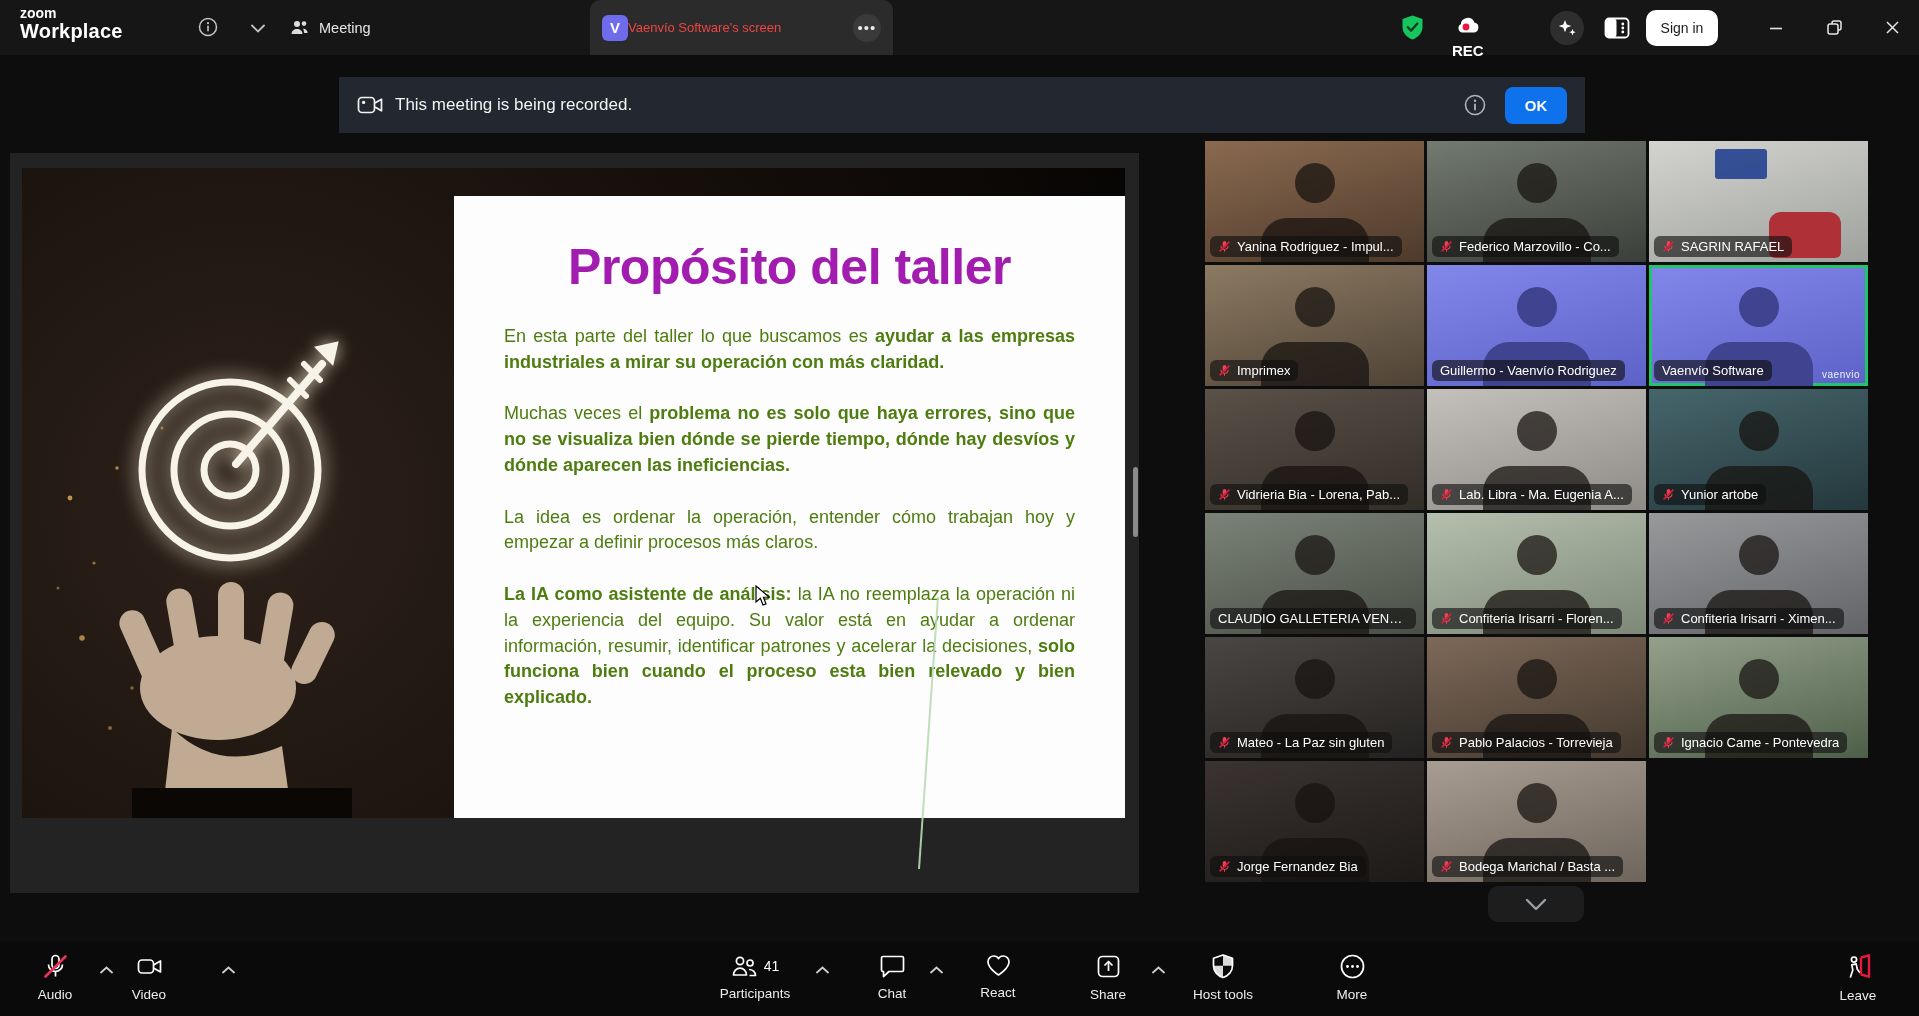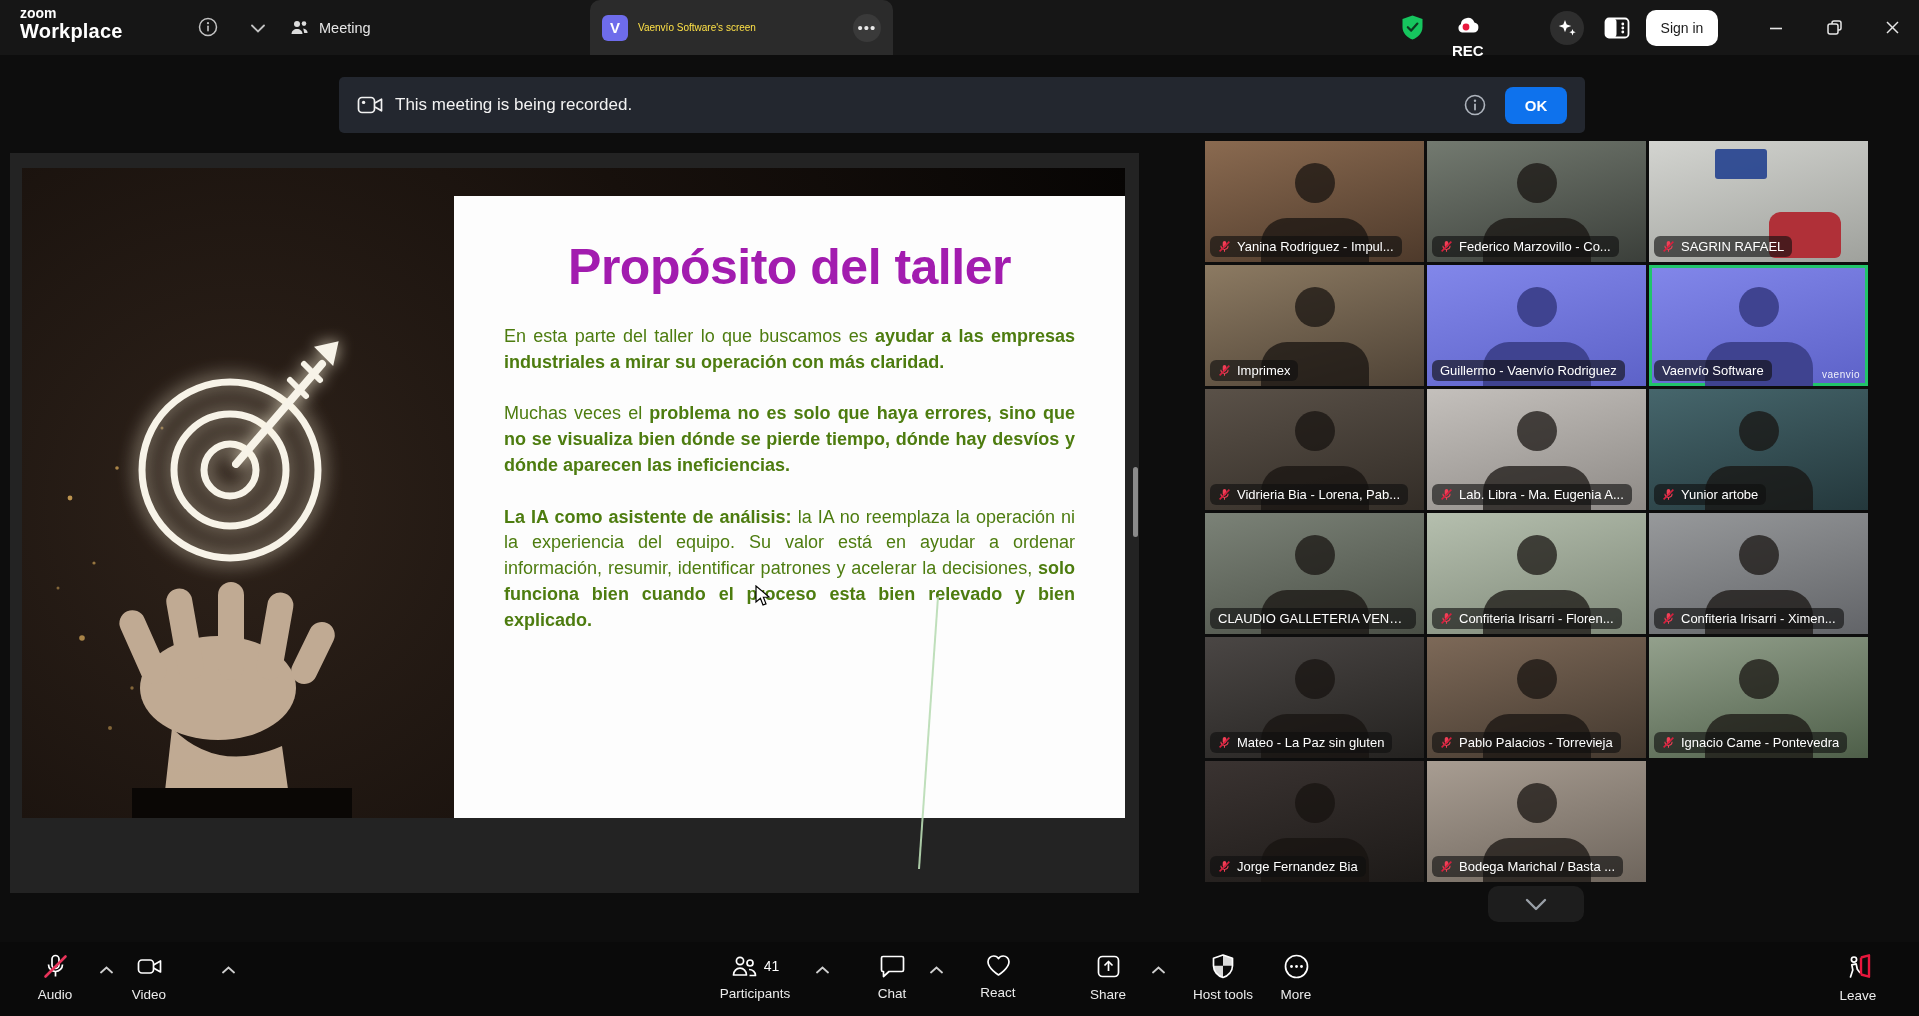--- a/index.html
+++ b/index.html
@@ -8,28 +8,28 @@
 
   
   .topbar{position:absolute;left:0;top:0;width:1919px;height:55px;background:#161616;}
   .brand{position:absolute;left:20px;top:6px;color:#fff;line-height:1.05;}
   .brand .l1{font-size:14px;font-weight:700;}
   .brand .l2{font-size:20px;font-weight:600;letter-spacing:.2px;}
   .iconbtn{position:absolute;display:flex;align-items:center;justify-content:center;cursor:pointer;}
   .tab-meeting{position:absolute;left:276px;top:0;height:55px;display:flex;align-items:center;gap:10px;padding:0 14px;color:#e6e6e6;font-size:14.5px;}
   .tab-active{position:absolute;left:590px;top:0;width:303px;height:55px;background:#2b2b2b;border-radius:10px 10px 0 0;display:flex;align-items:center;padding:0 12px;}
   .vlogo{width:26px;height:26px;border-radius:6px;background:#6e6ceb;color:#fff;font-weight:700;font-size:15px;display:flex;align-items:center;justify-content:center;}
-  .tab-active .tlabel{margin-left:10px;color:#fde047;font-size:10px;flex:1;white-space:nowrap;overflow:hidden;}
+  .tab-active .tlabel{color:#ef4444;font-size:13px;flex:1;white-space:nowrap;overflow:hidden;}
   .dotsbtn{width:28px;height:28px;border-radius:50%;background:#3a3a3a;color:#e8e8e8;display:flex;align-items:center;justify-content:center;font-size:15px;letter-spacing:1px;}
   .rec-wrap{position:absolute;left:1452px;top:15px;display:flex;align-items:center;gap:7px;color:#fff;font-size:15px;font-weight:700;flex-direction:column;}
   .sparkle-circ{left:1550px;top:11px;width:34px;height:34px;border-radius:50%;background:#2e2e2e;}
   .signin{position:absolute;left:1646px;top:10px;width:72px;height:36px;border-radius:10px;background:#fff;color:#1a1a1a;font-size:14px;font-weight:500;display:flex;align-items:center;justify-content:center;cursor:pointer;}
 
   
-  .banner{position:absolute;left:339px;top:77px;width:1246px;height:56px;background:#23272f;border-radius:5px;display:flex;align-items:center;padding:0 18px;}
+  .banner{position:absolute;left:339px;top:77px;width:1246px;height:56px;background:#23272f;border-radius:0;display:flex;align-items:center;padding:0 18px;}
   .banner .btext{margin-left:12px;color:#f2f2f2;font-size:17px;flex:1;}
   .okbtn{width:62px;height:37px;border-radius:8px;background:#0E72ED;color:#fff;font-size:15px;font-weight:700;display:flex;align-items:center;justify-content:center;margin-left:18px;cursor:pointer;}
 
   
   .shared{position:absolute;left:10px;top:153px;width:1129px;height:740px;background:#232323;}
   .slide{position:absolute;left:12px;top:15px;width:1103px;height:650px;background:#0b0806;overflow:hidden;}
   .imgpane{position:absolute;inset:0;background:radial-gradient(circle at 20% 52%,#2e221a 0%,#17100c 52%,#070504 100%);}
   .whitebox{position:absolute;left:432px;top:28px;right:0;bottom:0;background:#fdfdfd;}
   .slide-title{margin-top:42px;text-align:center;font-size:50px;font-weight:800;color:#a21caf;letter-spacing:-.5px;}
   .slide-pars{margin:28px 50px 0 50px;font-size:18px;line-height:1.43;color:#4d7c0f;text-align:justify;}
@@ -217,20 +217,21 @@
             <path d="M150 560 q46 46 110 18 l10 72 h-130z"></path>
           </g>
           <path d="M110 620 h220 v30 h-220z" fill="#0a0705"></path>
         </svg>
       </div>
       <div class="whitebox">
         <div class="slide-title">Propósito del taller</div>
         <div class="slide-pars">
             <p class="slide-par"><span>En esta parte del taller lo que buscamos es </span><span class="b">ayudar a las empresas industriales a mirar su operación con más claridad.</span></p>
             <p class="slide-par"><span>Muchas veces el </span><span class="b">problema no es solo que haya errores, sino que no se visualiza bien dónde se pierde tiempo, dónde hay desvíos y dónde aparecen las ineficiencias.</span></p>
+            <p class="slide-par"><span>La idea es ordenar la operación, entender cómo trabajan hoy y empezar a definir procesos más claros.</span></p>
             <p class="slide-par"><span class="b">La IA como asistente de análisis:</span><span> la IA no reemplaza la operación ni la experiencia del equipo. Su valor está en ayudar a ordenar información, resumir, identificar patrones y acelerar la decisiones, </span><span class="b">solo funciona bien cuando el proceso esta bien relevado y bien explicado.</span></p>
           </div>
       </div>
 
       <div style="position:absolute;left:733px;top:417px;">
         <svg width="17" height="22" viewBox="0 0 17 22">
             <path d="M1 1 L1 17 L5.4 13.2 L8 20 L11 18.8 L8.4 12.2 L14 12z" fill="#fff" stroke="#000" stroke-width="1.2"></path>
           </svg>
       </div>
     </div>
@@ -596,21 +597,21 @@
     <div class="tbi" style="left:1180px;width:86px;">
       <span>
         <svg width="26" height="27" viewBox="0 0 26 27">
             <path d="M13 2l9.5 3.3v7.5c0 5.6-4.2 9.9-9.5 11.7C7.7 22.7 3.5 18.4 3.5 12.8V5.3z" fill="none" stroke="#fff" stroke-width="1.7" stroke-linejoin="round"></path>
             <path d="M13 2l9.5 3.3v7.5H13z M3.5 12.8c0 5.6 4.2 9.9 9.5 11.7V12.8z" fill="#fff" opacity=".85"></path>
           </svg>
       </span>
       <div class="lbl">Host tools</div>
     </div>
 
-    <div class="tbi" style="left:1268px;width:56px;">
+    <div class="tbi" style="left:1324px;width:56px;">
       <span>
         <svg width="27" height="27" viewBox="0 0 27 27">
             <circle cx="13.5" cy="13.5" r="11" fill="none" stroke="#fff" stroke-width="1.7"></circle>
             <circle cx="8.5" cy="13.5" r="1.4" fill="#fff"></circle>
             <circle cx="13.5" cy="13.5" r="1.4" fill="#fff"></circle>
             <circle cx="18.5" cy="13.5" r="1.4" fill="#fff"></circle>
           </svg>
       </span>
       <div class="lbl">More</div>
     </div>

